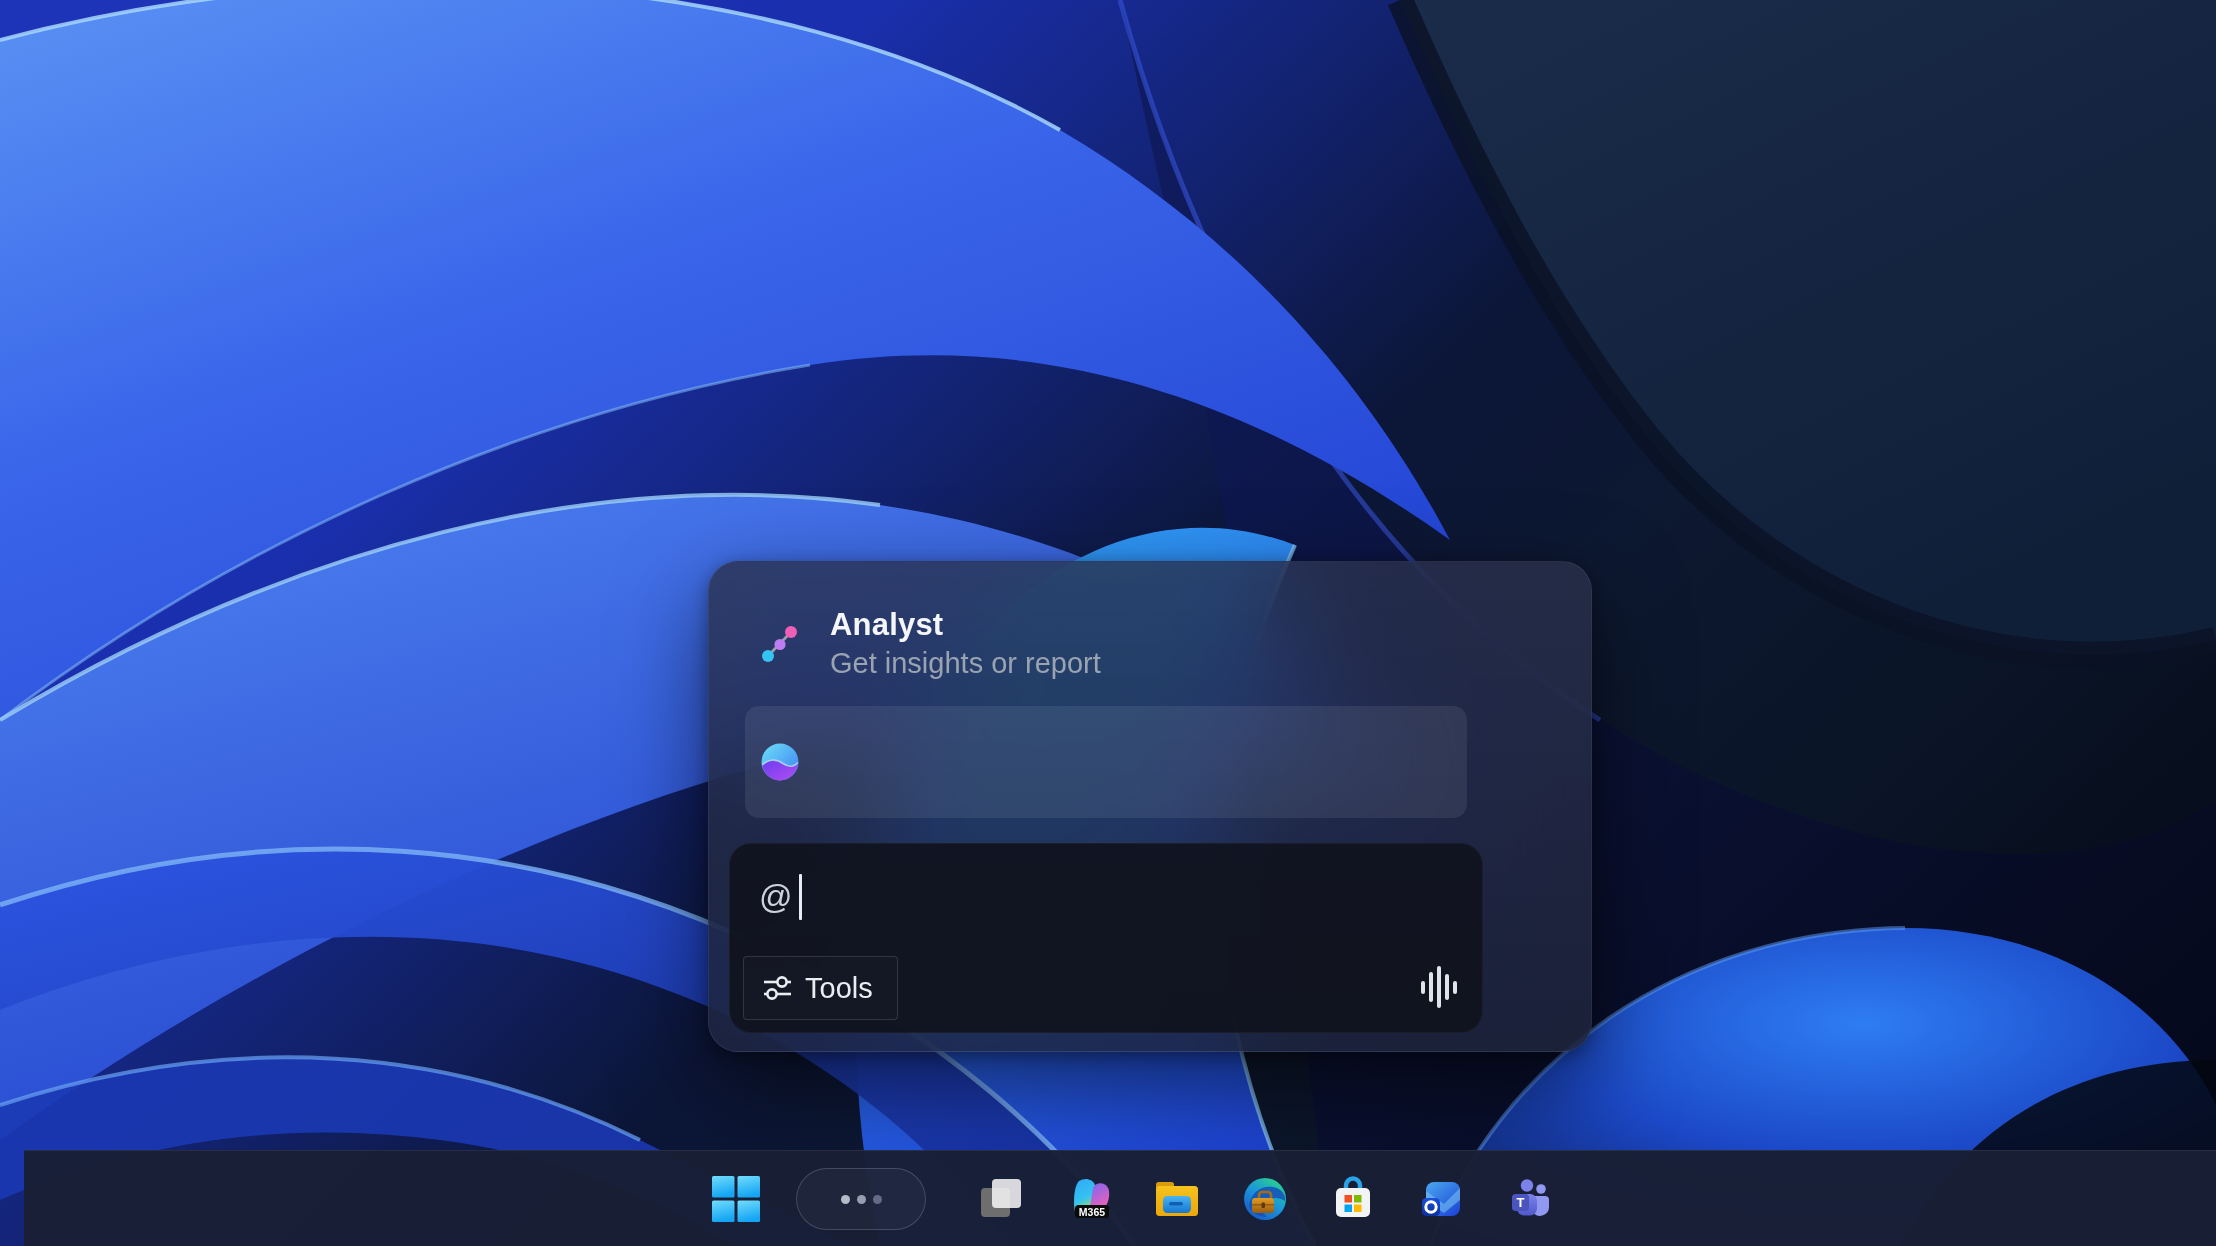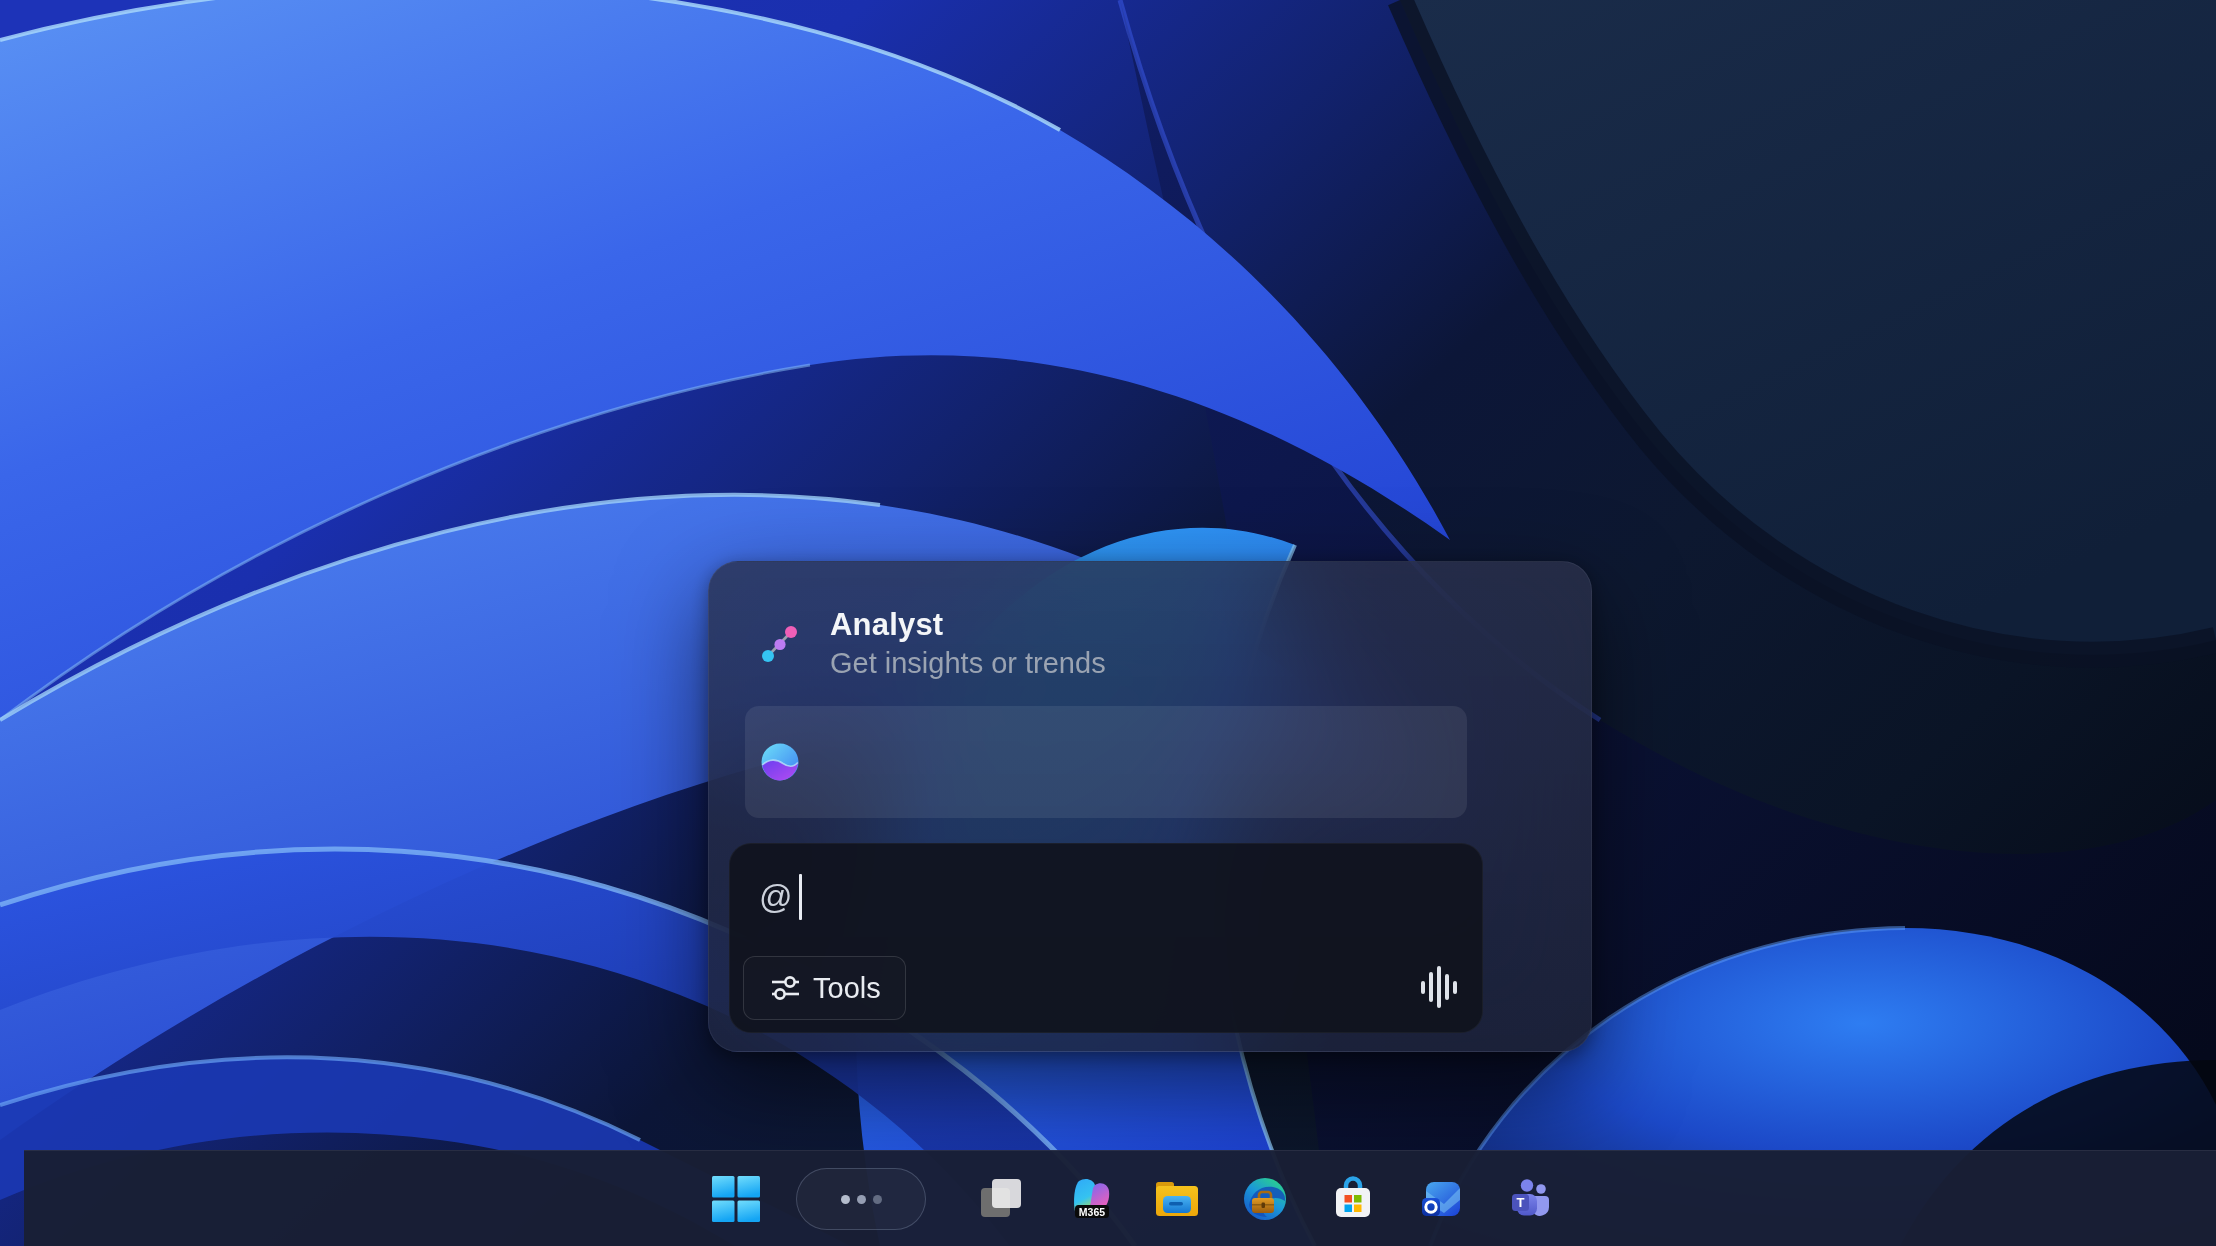--- a/index.html
+++ b/index.html
@@ -39,22 +39,22 @@
     position:absolute;left:20px;top:281px;width:754px;height:190px;
     border-radius:22px;background:rgba(16,19,30,0.93);
     border:1px solid rgba(255,255,255,0.045);
     box-sizing:border-box;
   }
   .prompt-line{position:absolute;left:29px;top:30px;display:flex;align-items:center;}
   .at-text{font-size:33px;color:#ccd1db;}
   .caret{width:3px;height:46px;background:#e8ebf2;margin-left:6px;border-radius:1px;}
   .tools-btn{
     position:absolute;left:13px;bottom:12px;height:64px;
-    display:flex;align-items:center;gap:12px;padding:0 24px 0 26px;
-    border-radius:12px;border:1px solid rgba(255,255,255,0.13);
+    display:flex;align-items:center;gap:12px;padding:0 24px 0 18px;
+    border-radius:4px;border:1px solid rgba(255,255,255,0.13);
     background:rgba(255,255,255,0.015);
     color:#e9ecf1;font-size:29px;cursor:pointer;box-sizing:border-box;
   }
   .voice-btn{
     position:absolute;right:20px;bottom:22px;width:46px;height:46px;
     display:flex;align-items:center;justify-content:center;gap:4.6px;cursor:pointer;
   }
   .voice-btn .bar{width:3.4px;border-radius:2px;background:#dfe3ea;}
 
   
@@ -165,21 +165,21 @@
     <span class="agent-icon">
       <svg width="40" height="44" viewBox="0 0 40 44">
         <line x1="8" y1="34" x2="31" y2="10" stroke="#9aa0b0" stroke-width="2.6"></line>
         <circle cx="8" cy="34" r="6" fill="#35c3f2"></circle>
         <circle cx="20" cy="22.5" r="5.6" fill="#bd7cf2"></circle>
         <circle cx="31" cy="10" r="6" fill="#ef5fb7"></circle>
       </svg>
     </span>
     <span class="agent-text">
       <span class="agent-title">Analyst</span>
-      <span class="agent-sub">Get insights or trends</span>
+      <span class="agent-sub">Get insights or report</span>
     </span>
   </div>
 
   <div class="agent-row researcher">
     <span class="agent-icon">
       <svg width="40" height="40" viewBox="0 0 40 40">
         <defs>
           <linearGradient id="resTop" x1="0" y1="0" x2="1" y2="1">
             <stop offset="0" stop-color="#6ee0f8"></stop>
               <stop offset="1" stop-color="#3b7df2"></stop>

